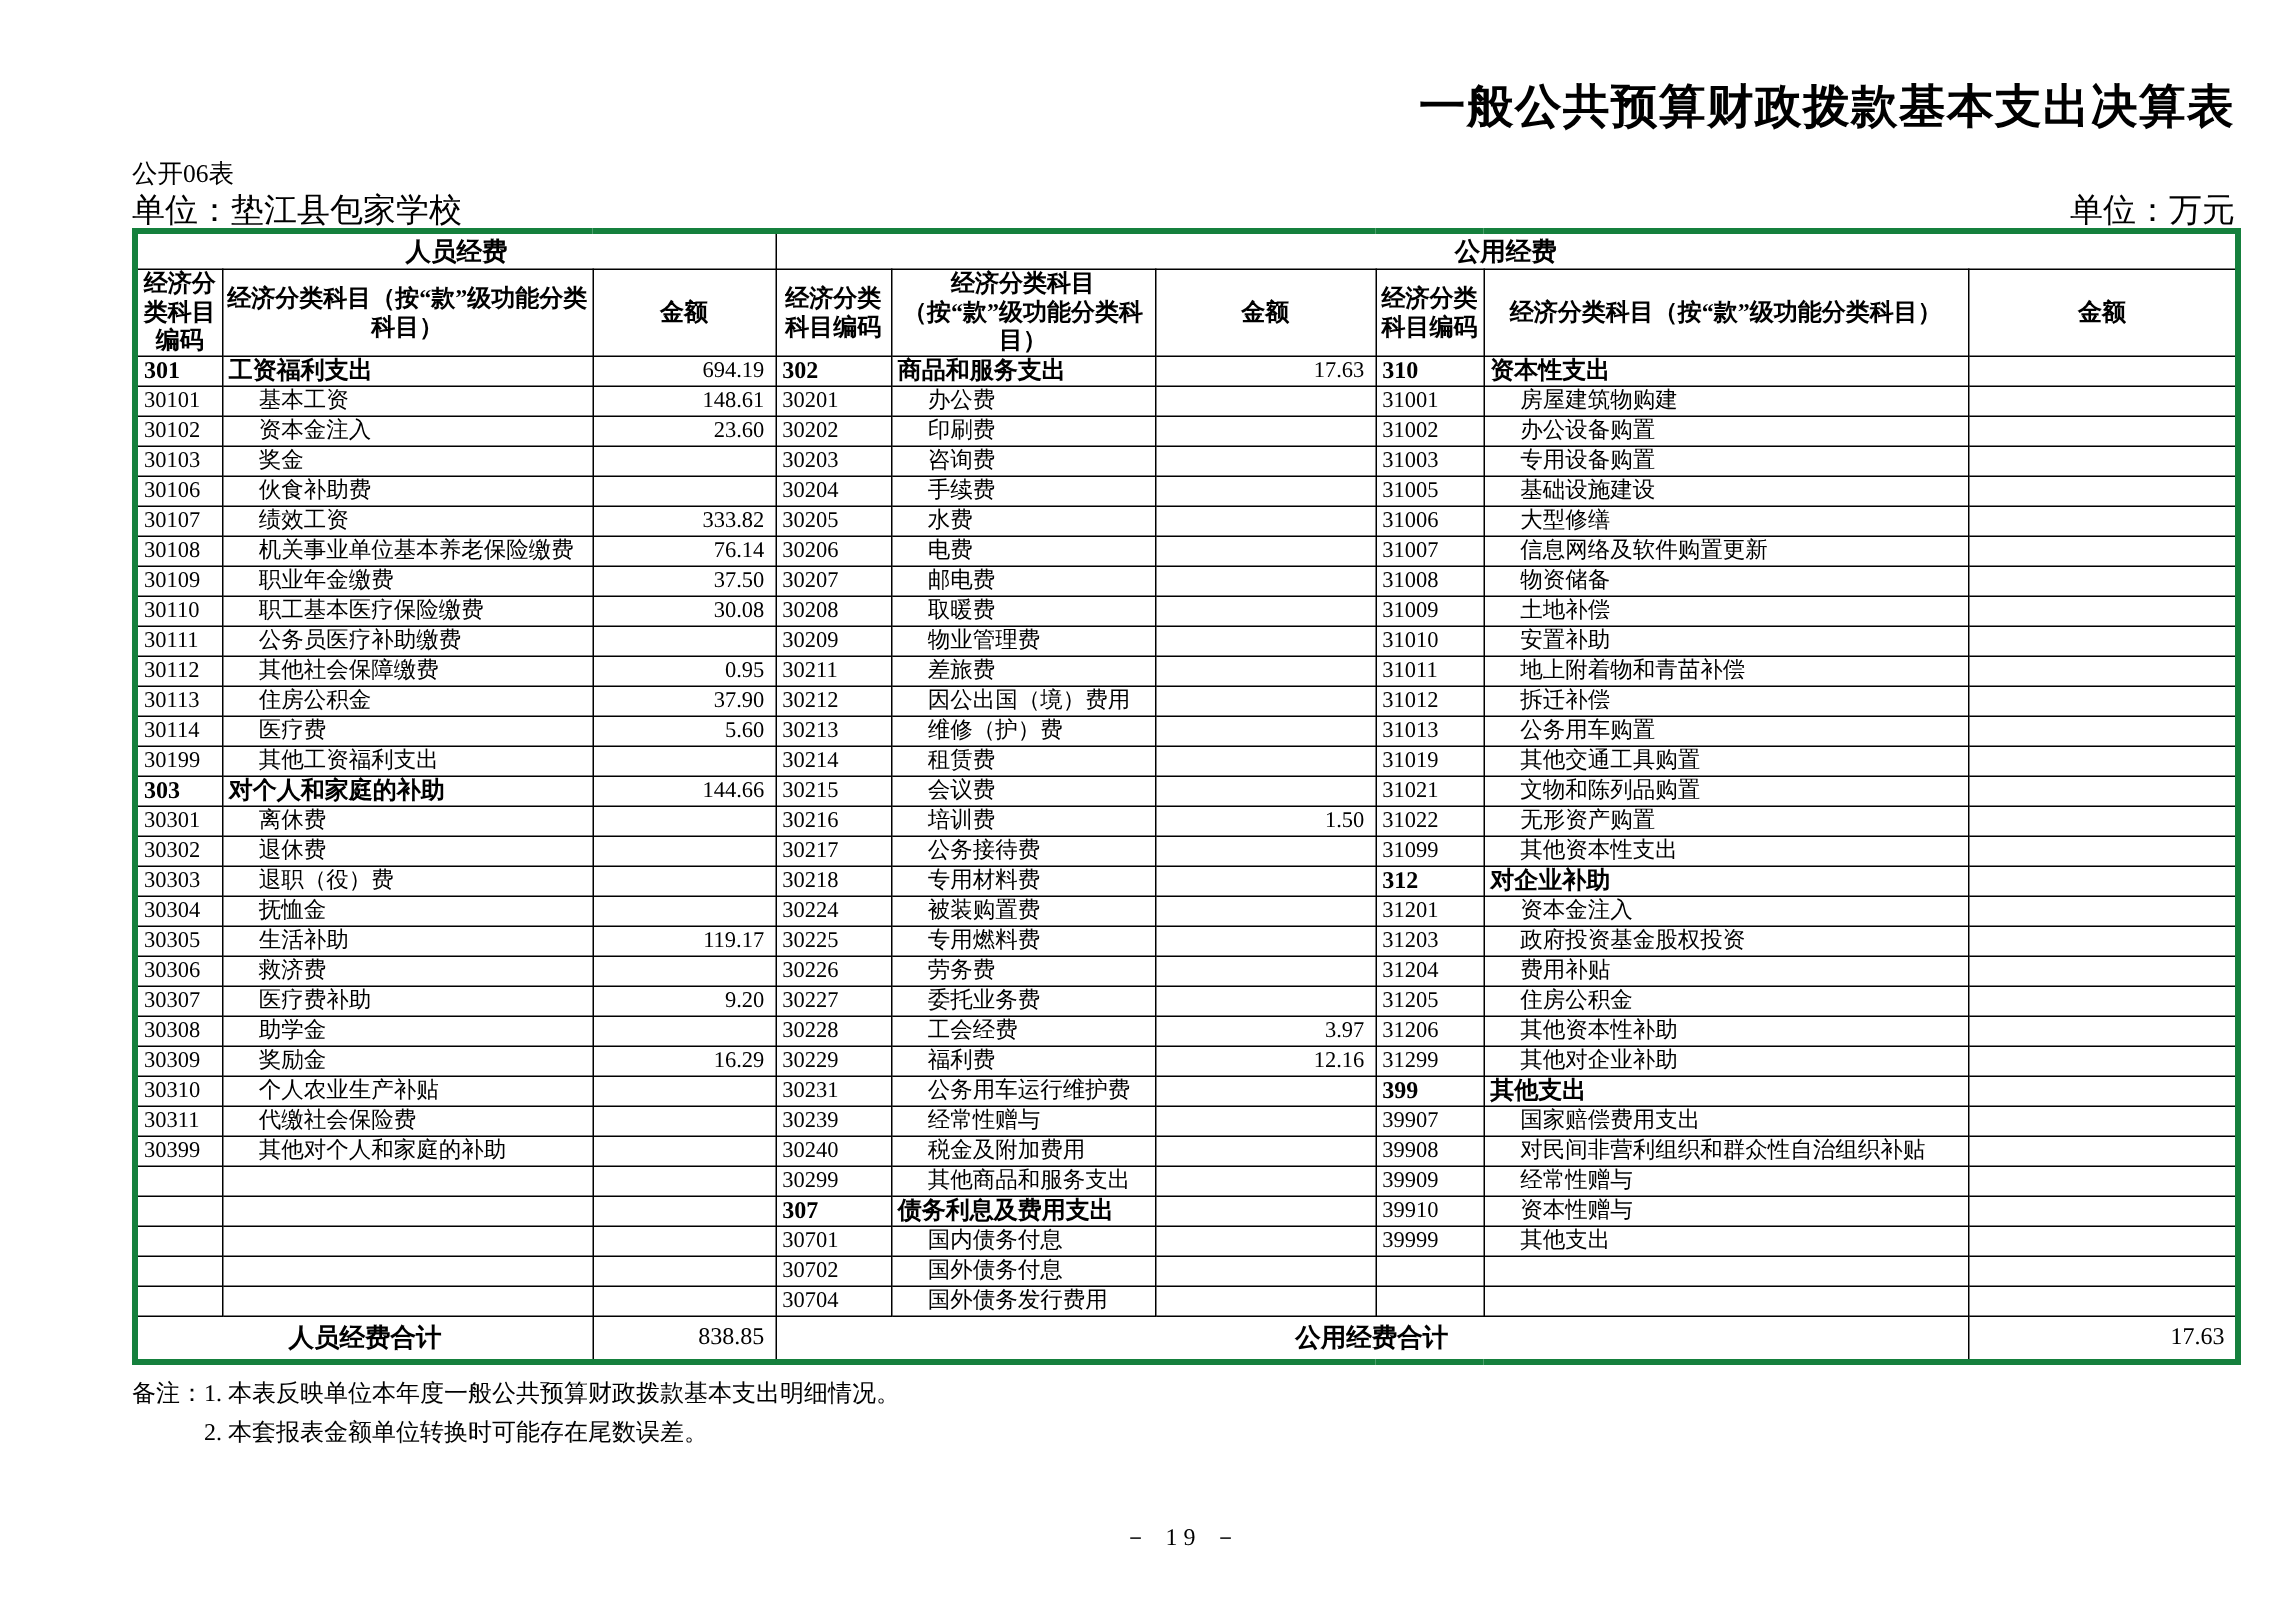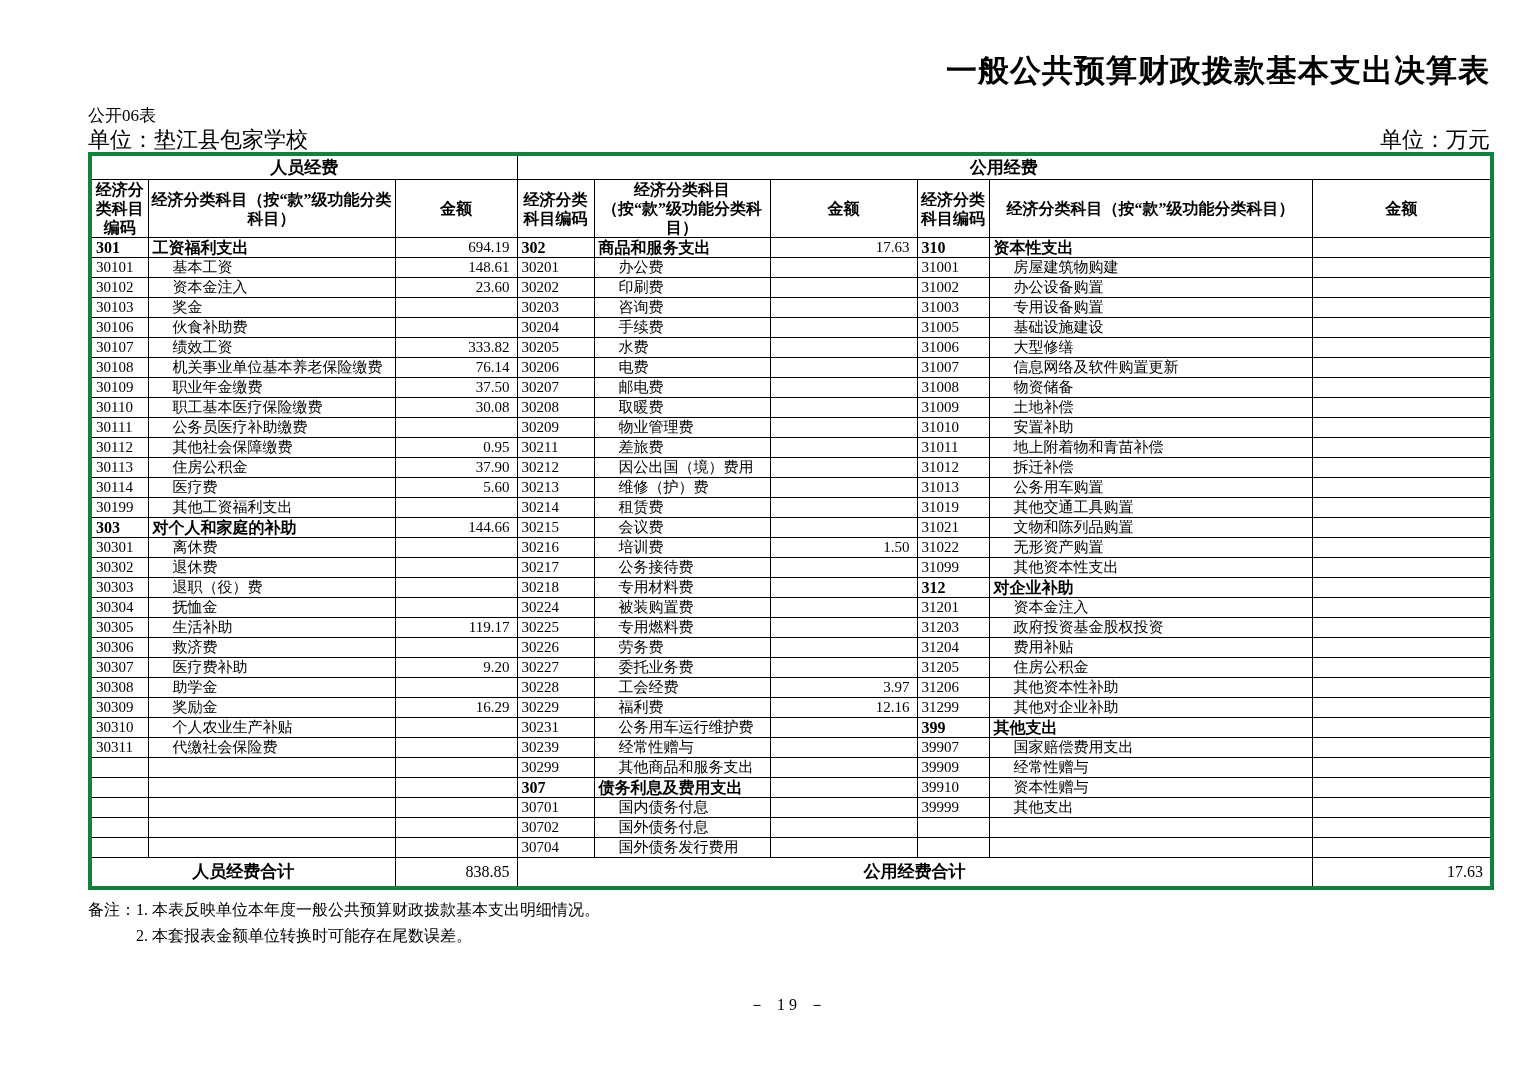--- a/index.html
+++ b/index.html
@@ -350,20 +350,31 @@
           <td class="name sub">代缴社会保险费</td>
           <td class="amt"></td>
           <td class="code">30239</td>
           <td class="name sub">经常性赠与</td>
           <td class="amt"></td>
           <td class="code">39907</td>
           <td class="name sub">国家赔偿费用支出</td>
           <td class="amt"></td>
         </tr>
         <tr>
+          <td class="code">30399</td>
+          <td class="name sub">其他对个人和家庭的补助</td>
+          <td class="amt"></td>
+          <td class="code">30240</td>
+          <td class="name sub">税金及附加费用</td>
+          <td class="amt"></td>
+          <td class="code">39908</td>
+          <td class="name sub">对民间非营利组织和群众性自治组织补贴</td>
+          <td class="amt"></td>
+        </tr>
+        <tr>
           <td class="code"></td>
           <td class="name sub"></td>
           <td class="amt"></td>
           <td class="code">30299</td>
           <td class="name sub">其他商品和服务支出</td>
           <td class="amt"></td>
           <td class="code">39909</td>
           <td class="name sub">经常性赠与</td>
           <td class="amt"></td>
         </tr>

